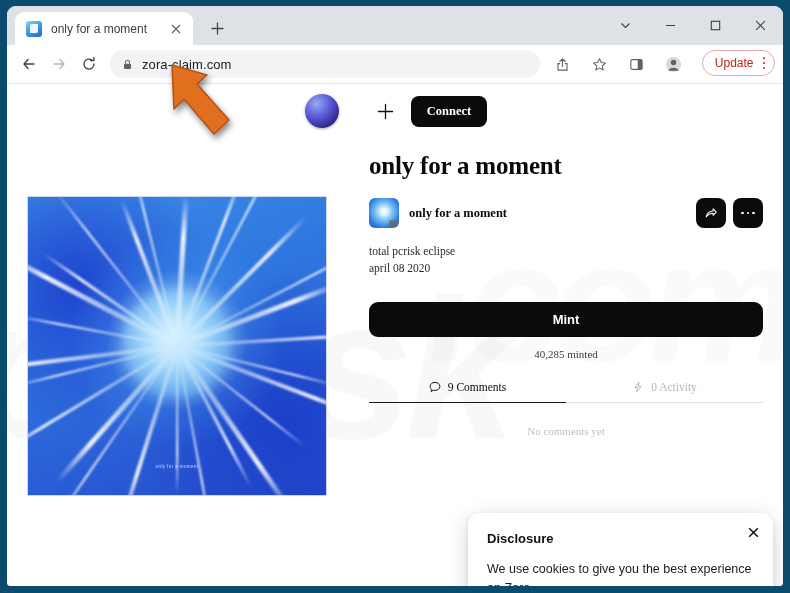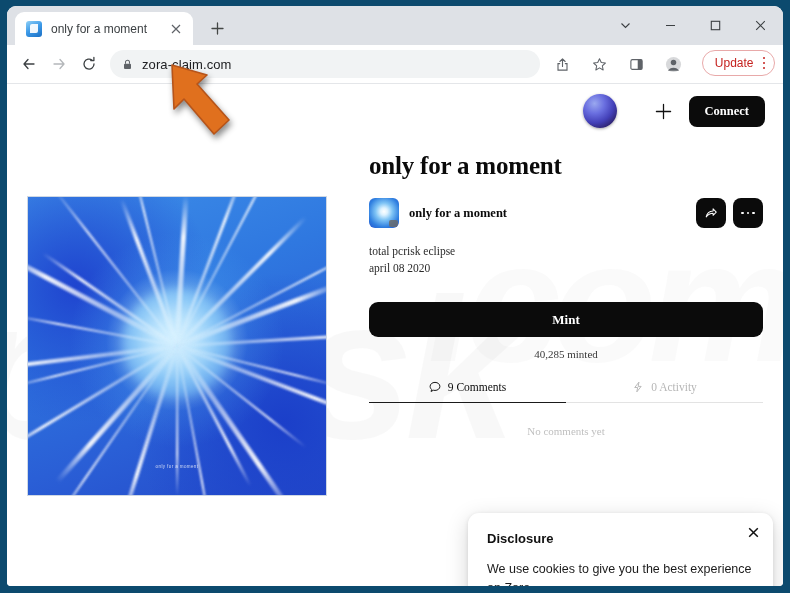--- a/index.html
+++ b/index.html
@@ -136,21 +136,21 @@
     font-size:170px; font-weight:bold; font-style:italic;
     color:#bcbcbc; opacity:.07;
     letter-spacing:-8px; white-space:nowrap;
     pointer-events:none;
   }
 
   
   #site-header {
     position:relative; z-index:2;
     height:54px;
-    display:flex; align-items:center; justify-content:flex-end;
+    display:flex; align-items:center; justify-content:center;
     padding:0 18px 0 20px;
     gap:36px;
   }
   #zora-logo {
     width:34px; height:34px; border-radius:50%;
     background:
       radial-gradient(circle at 34% 28%, #9aa8ef 0%, #6a6fe0 30%, #4340b8 58%, #2b1f66 82%, #140c33 100%);
     box-shadow:0 1px 3px rgba(0,0,0,.35);
   }
   #header-right { display:flex; align-items:center; gap:14px; }
@@ -245,21 +245,21 @@
   #description {
     margin-top:15px;
     font-family:"Liberation Serif", serif;
     font-size:11.5px; color:#2b2b2b; line-height:1.45;
   }
   #mint-button {
     margin-top:26px;
     height:35px; border-radius:9px;
     background:#0b0b0b; color:#fff;
     display:flex; align-items:center; justify-content:center;
-    font-family:Liberation Serif, serif;
+    font-family:Liberation Sans, sans-serif;
     font-size:13px; font-weight:bold;
   }
   #minted-count {
     margin-top:11px; text-align:center;
     font-family:"Liberation Serif", serif;
     font-size:11px; color:#3a3a3a;
   }
   #tabs-row {
     margin-top:21px;
     display:flex;

